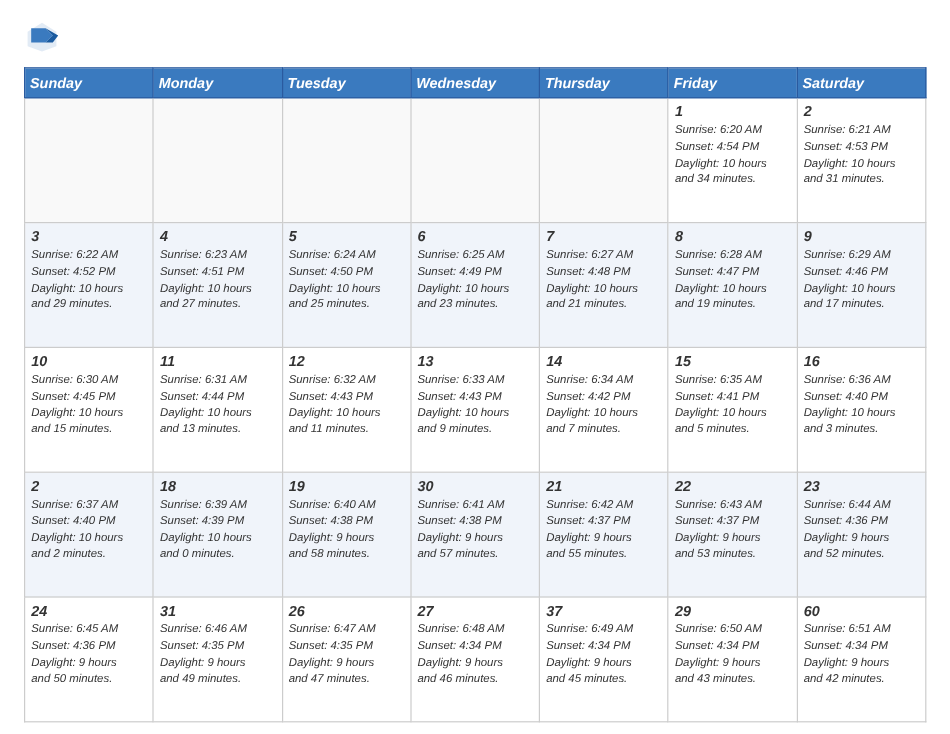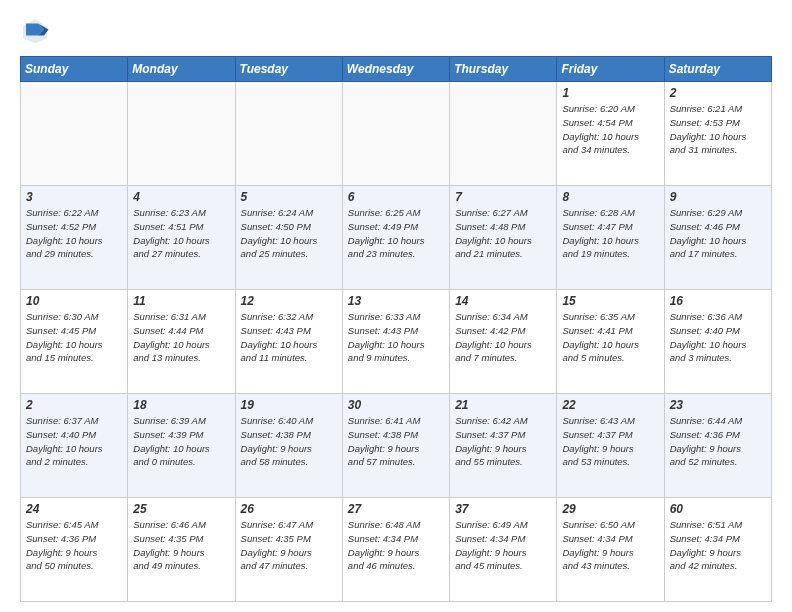--- a/index.html
+++ b/index.html
@@ -237,21 +237,21 @@
             <span class="day-num">23</span>
             <div class="day-info">Sunrise: 6:44 AM<br>Sunset: 4:36 PM<br>Daylight: 9 hours<br>and 52 minutes.</div>
           </td>
         </tr>
         <tr>
           <td>
             <span class="day-num">24</span>
             <div class="day-info">Sunrise: 6:45 AM<br>Sunset: 4:36 PM<br>Daylight: 9 hours<br>and 50 minutes.</div>
           </td>
           <td>
-            <span class="day-num">25</span>
+            <span class="day-num">31</span>
             <div class="day-info">Sunrise: 6:46 AM<br>Sunset: 4:35 PM<br>Daylight: 9 hours<br>and 49 minutes.</div>
           </td>
           <td>
             <span class="day-num">26</span>
             <div class="day-info">Sunrise: 6:47 AM<br>Sunset: 4:35 PM<br>Daylight: 9 hours<br>and 47 minutes.</div>
           </td>
           <td>
             <span class="day-num">27</span>
             <div class="day-info">Sunrise: 6:48 AM<br>Sunset: 4:34 PM<br>Daylight: 9 hours<br>and 46 minutes.</div>
           </td>

